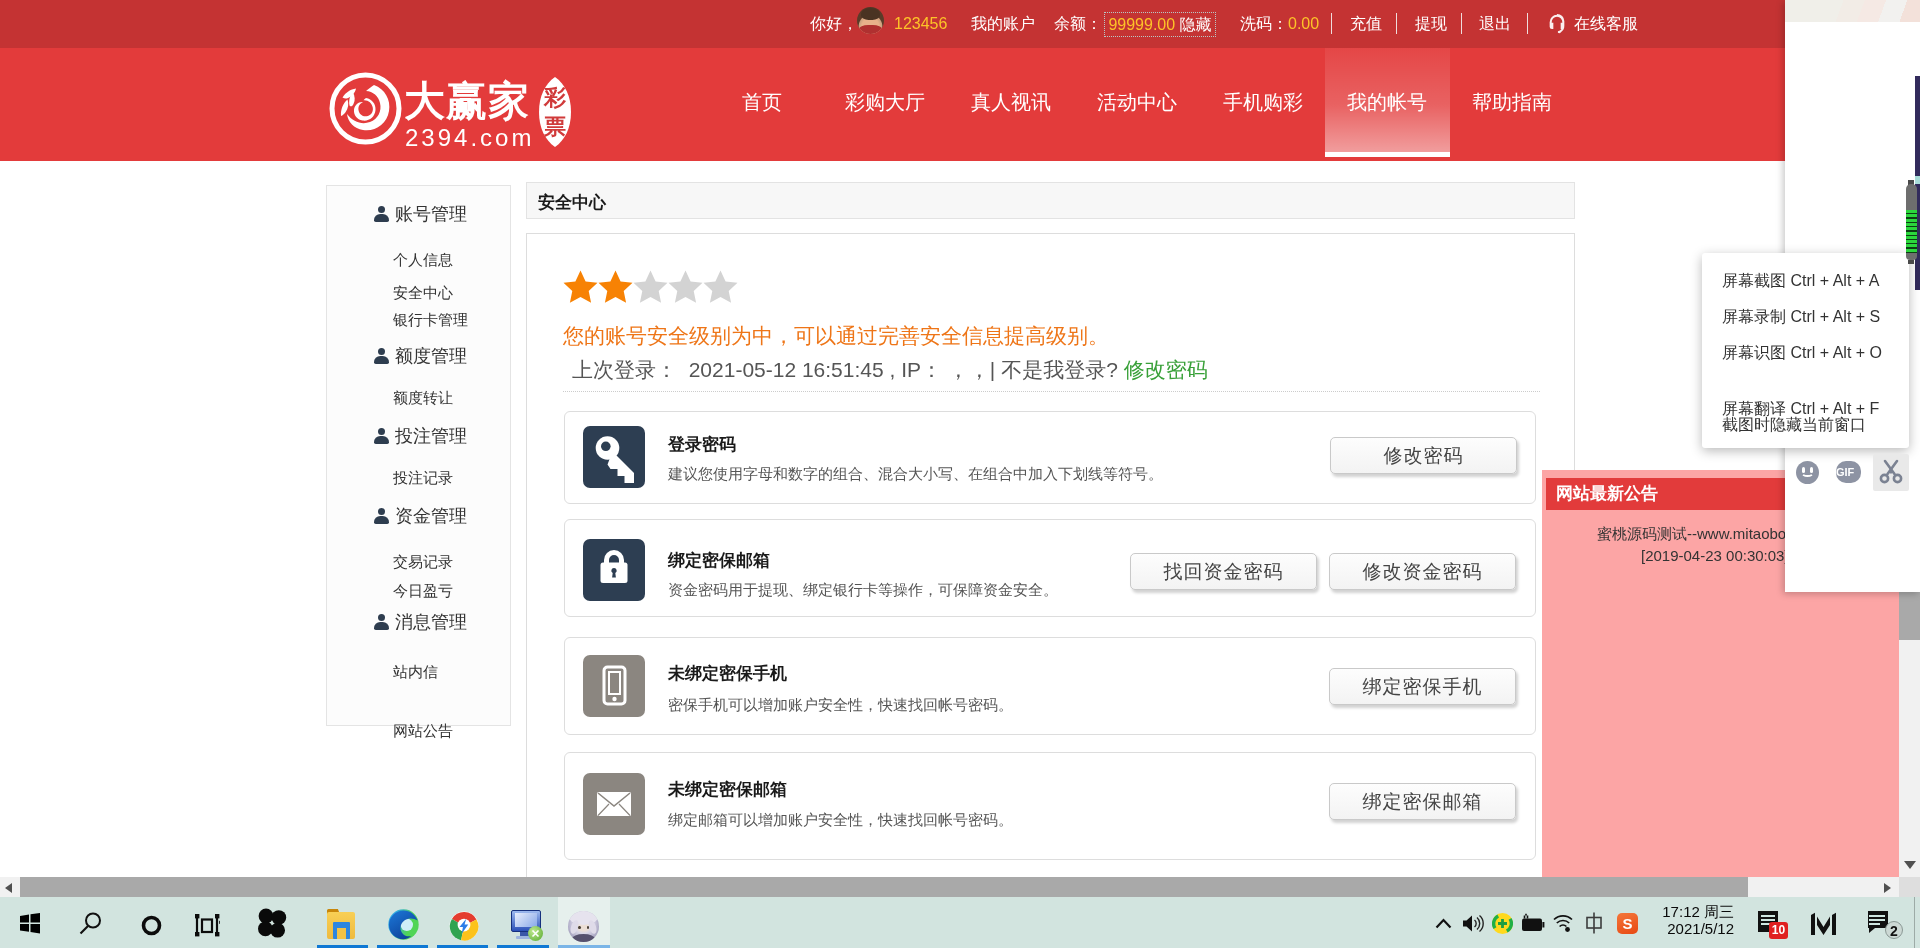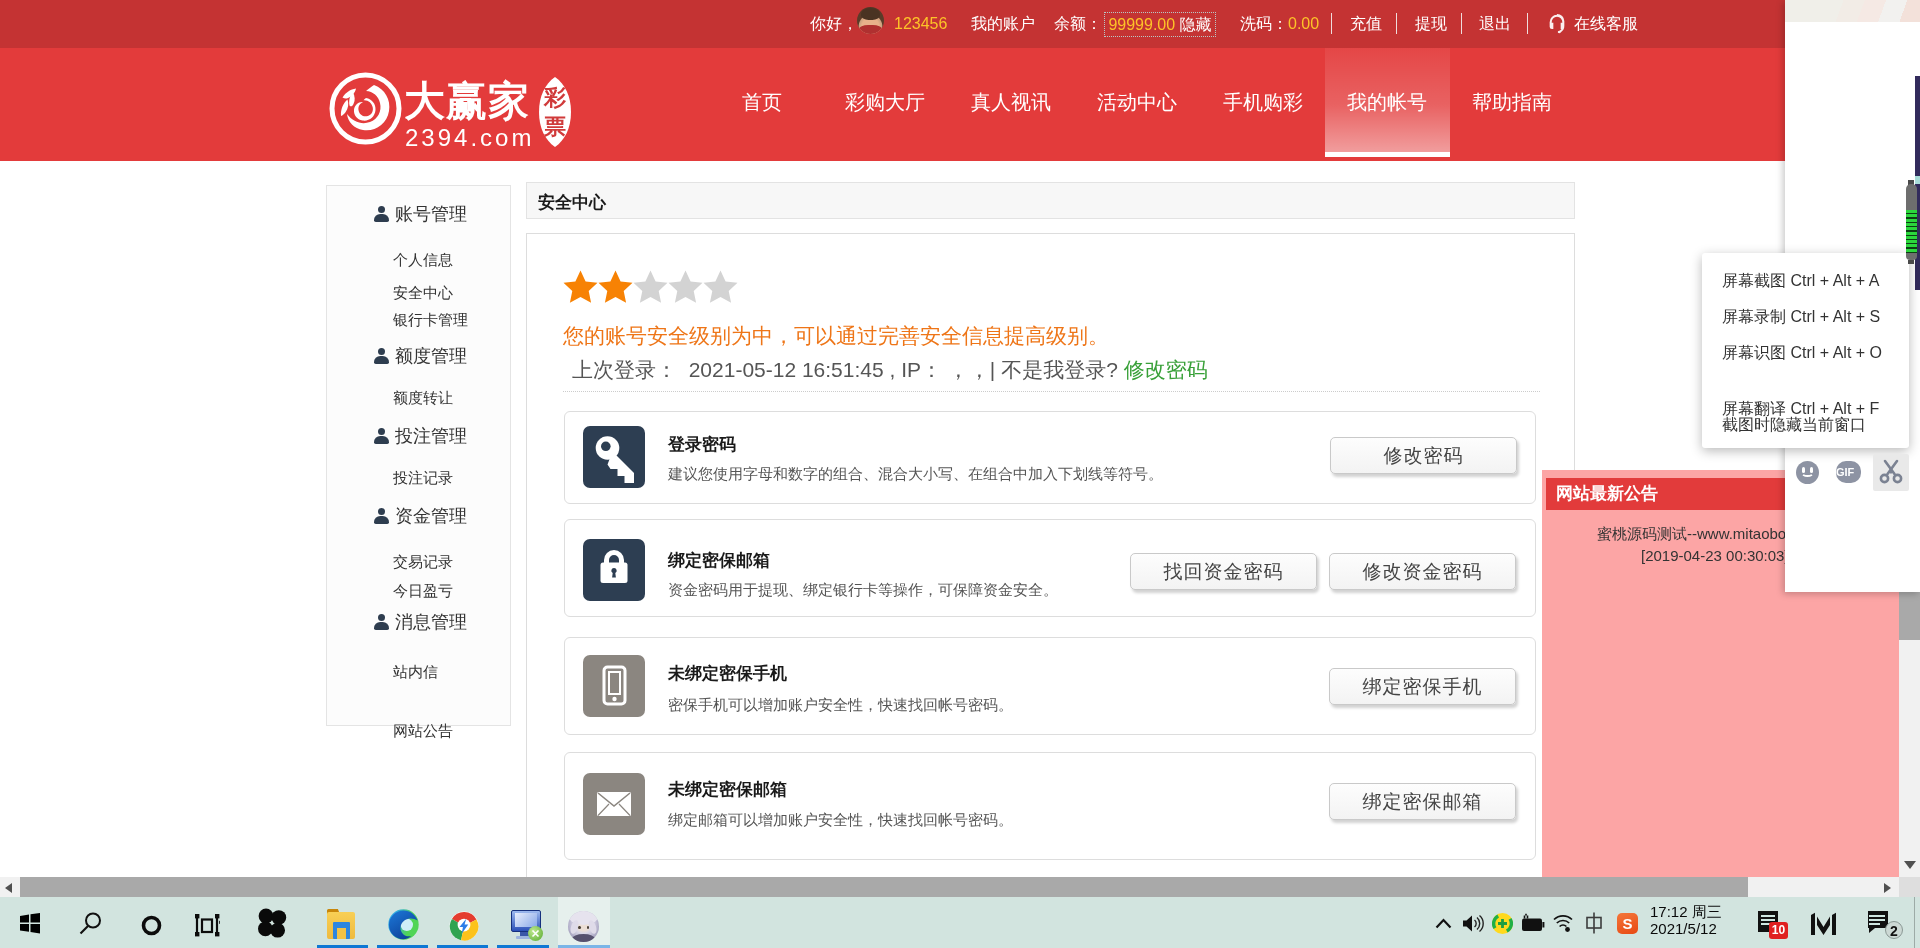--- a/index.html
+++ b/index.html
@@ -390,21 +390,21 @@
     </g>
     <circle cx="15.5" cy="17.5" r="2.4" fill="#111"></circle>
   </svg>
 <svg class="abs" style="left:1584px;top:912px;" width="20" height="22" viewBox="0 0 20 22">
     <g fill="none" stroke="#3c3c3c" stroke-width="1.6">
       <rect x="3" y="5.5" width="14" height="10.5"></rect>
       <path d="M10 0.5 V21.5"></path>
     </g>
   </svg>
 <div class="abs" style="left:1617px;top:913px;width:21px;height:21px;background:linear-gradient(160deg,#f4763a,#e84a14);border-radius:5px;color:#fff;font-weight:bold;font-size:15px;text-align:center;line-height:21px;">S</div>
-<div class="abs" style="left:1650px;top:903px;width:84px;height:34px;color:#0a0a0a;font-size:15px;line-height:17px;white-space:nowrap;">17:12 周三<br>2021/5/12</div>
+<div class="abs" style="left:1650px;top:903px;width:84px;height:34px;color:#0a0a0a;font-size:15px;line-height:17px;text-align:right;white-space:nowrap;">17:12 周三<br>2021/5/12</div>
 <div class="abs" style="left:1758px;top:911px;width:20px;height:21px;background:#111;"></div>
 <div class="abs" style="left:1761px;top:915px;width:14px;height:2px;background:#cfe6e1;"></div>
 <div class="abs" style="left:1761px;top:919px;width:14px;height:2px;background:#cfe6e1;"></div>
 <div class="abs" style="left:1761px;top:923px;width:10px;height:2px;background:#cfe6e1;"></div>
 <div class="abs" style="left:1769px;top:922px;width:19px;height:17px;background:#e02020;border-radius:3px;color:#fff;font-size:12px;font-weight:bold;text-align:center;line-height:17px;">10</div>
 <svg class="abs" style="left:1810px;top:912px;" width="27" height="23" viewBox="0 0 27 23">
     <g fill="#111">
       <path d="M1 23 V3 L5 0.8 V23 Z"></path>
       <path d="M22 23 V3 L26 0.8 V23 Z"></path>
       <path d="M7 4.5 L13.5 15 L20 4.5 V13 L13.5 23 L7 13 Z"></path>

